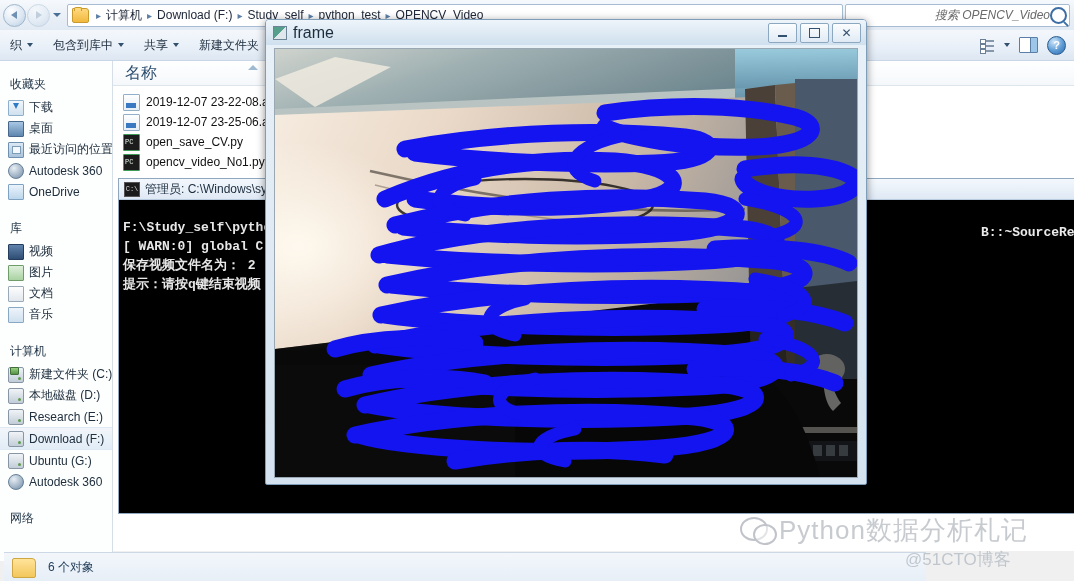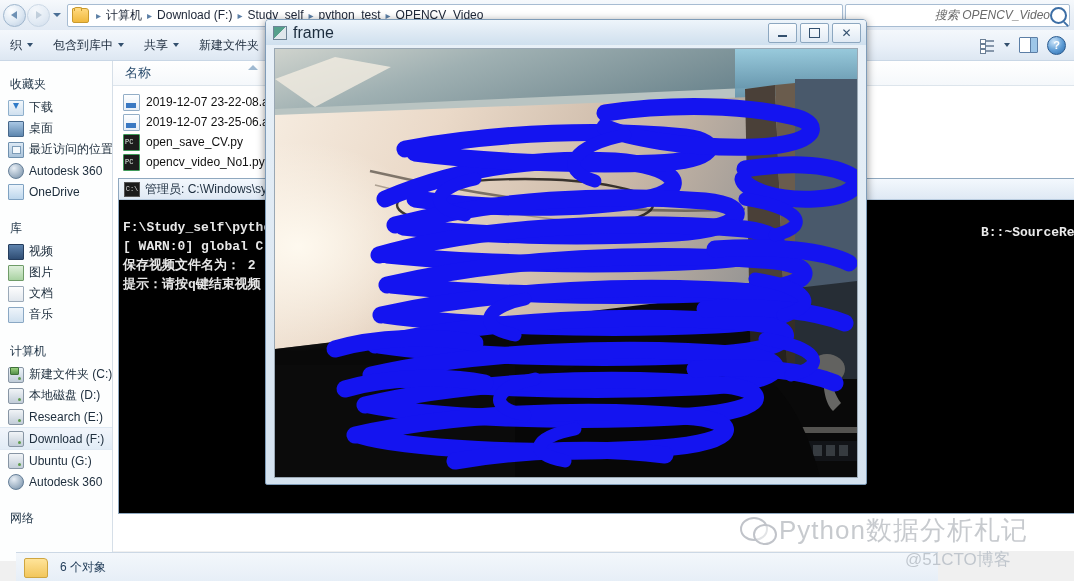--- a/index.html
+++ b/index.html
@@ -93,35 +93,35 @@
     border-radius:50%;background:#5f9c4d;}
   .sic-drive-c{background:linear-gradient(to bottom,#eef4f9,#c0ccd8);}
   .sic-drive-c:before{content:"";position:absolute;left:1px;top:-1px;width:7px;height:6px;
     background:linear-gradient(to bottom,#9ad17f,#55914a);border:1px solid #3f7239;border-radius:1px;}
 
   
   .filelist{position:absolute;left:113px;top:61px;width:961px;height:490px;background:#fff;}
   .col-head{height:24px;border-bottom:1px solid #dde5ec;
     background:linear-gradient(to bottom,#ffffff,#f5f8fb);display:flex;align-items:center;
     position:relative;}
-  .col-name{font-size:13px;color:#2b4d6e;padding-left:12px;}
+  .col-name{font-size:16px;color:#2b4d6e;padding-left:12px;}
   .col-sortmark{position:absolute;left:135px;top:4px;width:0;height:0;
     border-left:5px solid transparent;border-right:5px solid transparent;border-bottom:5px solid #9fb9d1;}
   .frow{display:flex;align-items:center;gap:6px;height:20px;padding-left:10px;
     font-size:12px;color:#111;white-space:nowrap;}
   .fic{width:15px;height:15px;flex:none;position:relative;border-radius:1px;}
   .fic-avi{background:linear-gradient(to bottom,#fdfeff,#e7eef6);border:1px solid #93aec7;}
   .fic-avi:after{content:"";position:absolute;left:2px;bottom:2px;width:10px;height:5px;
     background:#3a78c2;}
   .fic-py{background:#1c1c1c;border:1px solid #3f9b5a;}
   .fic-py:after{content:"PC";position:absolute;left:1px;top:0;color:#e8f5ea;
     font-size:7px;font-family:"Liberation Mono","DejaVu Sans Mono",monospace;line-height:14px;}
 
   
-  .statusbar{position:absolute;left:16px;top:552px;width:922px;height:29px;
+  .statusbar{position:absolute;left:4px;top:552px;width:922px;height:29px;
     background:linear-gradient(to bottom,#f3f7fb,#e6eef7);border-top:1px solid #ccd8e5;
     display:flex;align-items:center;}
   .status-ic{width:22px;height:18px;margin-left:8px;
     background:linear-gradient(to bottom,#ffe49a,#f2c65c);border:1px solid #cfa640;border-radius:2px 4px 2px 2px;}
   .status-txt{margin-left:12px;font-size:12px;color:#26405c;}
 
   
   #console{position:absolute;left:118px;top:178px;width:956px;height:334px;
     background:#000;border:1px solid #8fa8bf;overflow:hidden;}
   .con-title{height:20px;background:linear-gradient(to bottom,#f3f8fd,#dfe9f4);

